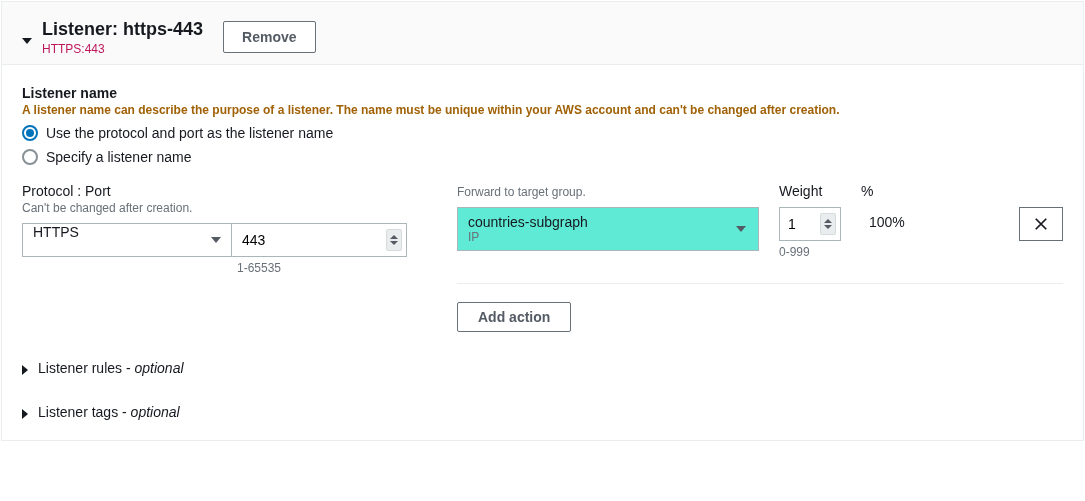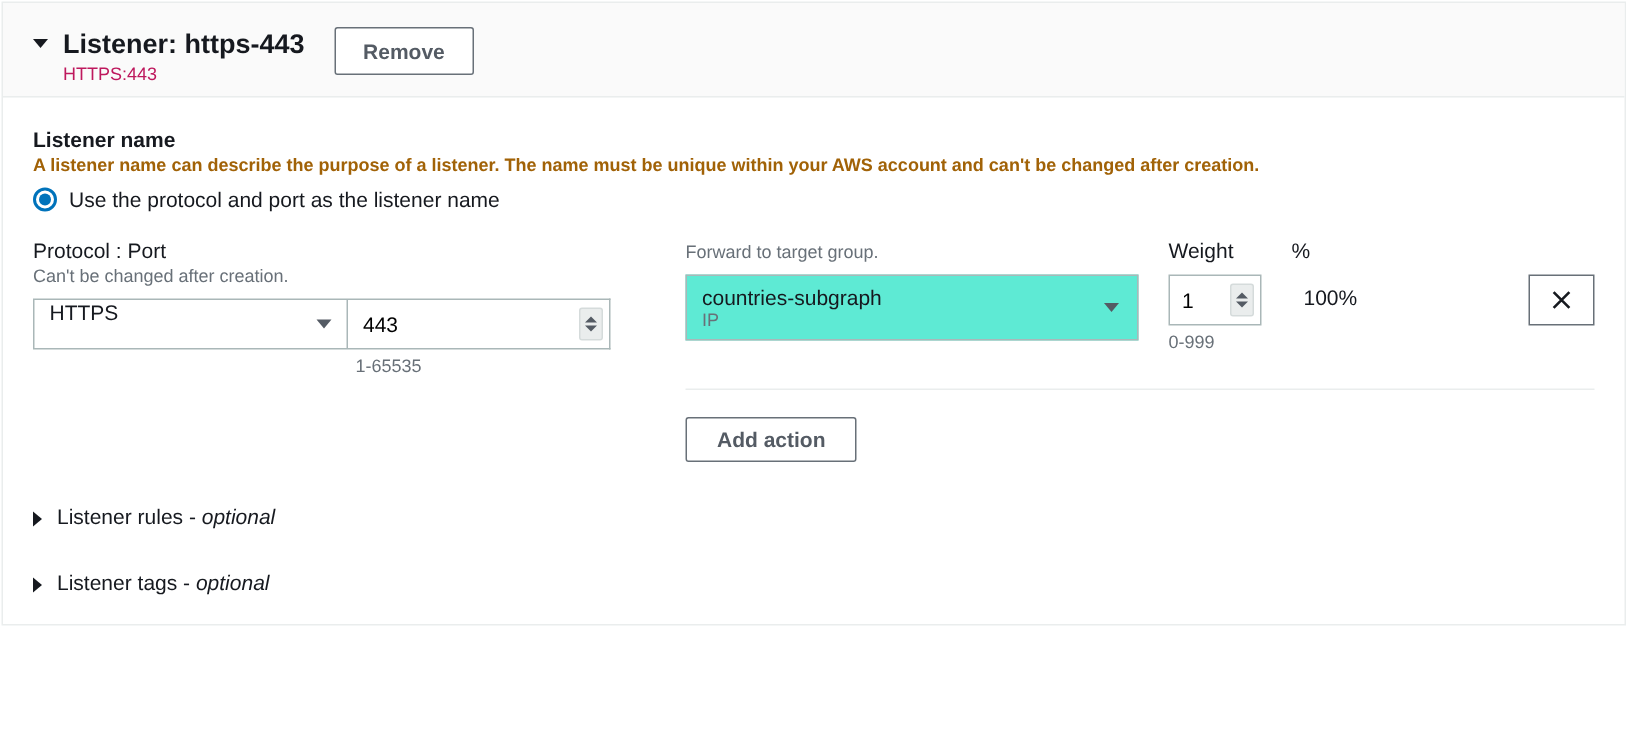--- a/index.html
+++ b/index.html
@@ -12,21 +12,21 @@
   }
   .panel {
     border: 1px solid #eaeded;
     width: 1083px;
     margin: 1px;
   }
   .header {
     background: #fafafa;
     padding: 16px 20px 8px 20px;
     display: flex;
-    align-items: flex-start;
+    align-items: center;
     gap: 10px;
     border-bottom: 1px solid #eaeded;
   }
   .caret {
     width: 0; height: 0;
     border-left: 5px solid transparent;
     border-right: 5px solid transparent;
     border-top: 6px solid #16191f;
     margin-top: 8px;
     flex-shrink: 0;
@@ -277,20 +277,24 @@
   <div class="body">
 
     <div>
       <div class="section-label">Listener name</div>
       <div class="section-help">A listener name can describe the purpose of a listener. The name must be unique within your AWS account and can't be changed after creation.</div>
       <div class="radio-group">
         <div class="radio-row">
           <span class="radio checked"></span>
           <span>Use the protocol and port as the listener name</span>
         </div>
+        <div class="radio-row">
+          <span class="radio"></span>
+          <span>Specify a listener name</span>
+        </div>
       </div>
     </div>
 
     <div class="columns">
 
       <div class="col col-left">
         <div class="field-label">Protocol : Port</div>
         <div class="field-help">Can't be changed after creation.</div>
         <div class="inline-controls">
           <div class="select-wrap proto">

